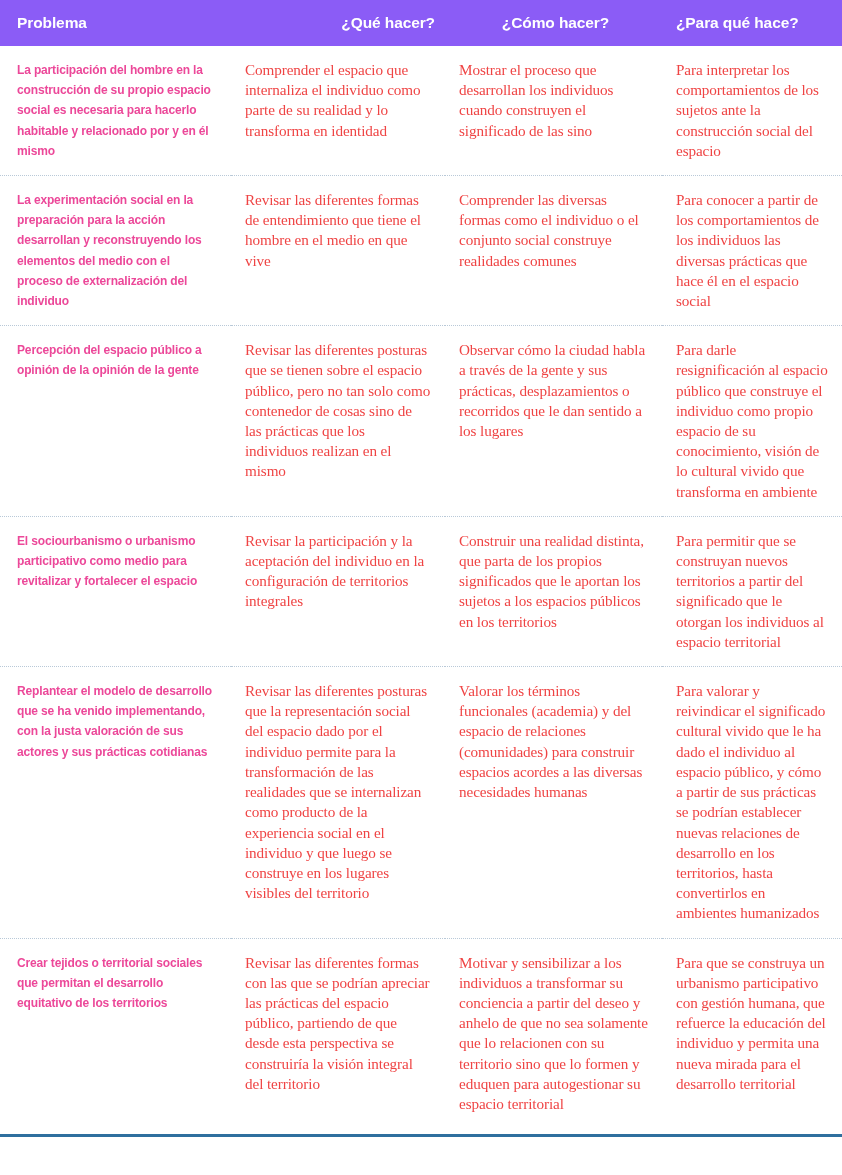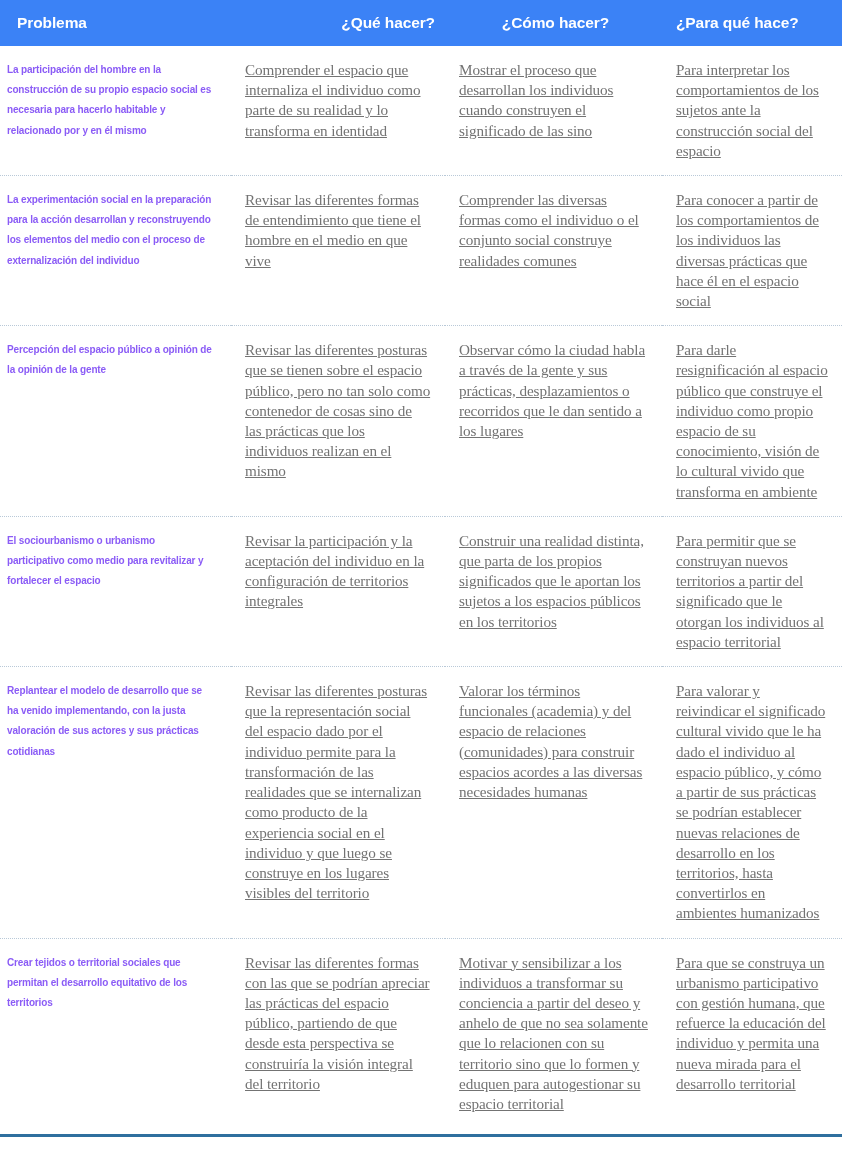--- a/index.html
+++ b/index.html
@@ -16,21 +16,21 @@
   }
 
   .matrix-table {
     width: 842px;
     border-collapse: collapse;
     table-layout: fixed;
   }
 
   
   .matrix-head-row {
-    background: #3b82f6;
+    background: #8b5cf6;
     height: 46px;
     padding-left: 43px;
   }
   .matrix-head-cell {
     color: #ffffff;
     font-family: "Liberation Sans", "DejaVu Sans", sans-serif;
     font-weight: bold;
     font-size: 15.5px;
     letter-spacing: -0.1px;
     text-align: left;
@@ -48,39 +48,38 @@
     vertical-align: top;
     border-bottom: 1px dotted #b9c9d8;
     padding-top: 14px;
     padding-bottom: 14px;
   }
   .matrix-row:last-child > td {
     border-bottom: none;
   }
 
   .cell-problem {
-    padding-left: 7px;
+    padding-left: 17px;
     padding-right: 16px;
     font-family: "Liberation Sans", "DejaVu Sans", sans-serif;
     font-weight: bold;
-    font-size: 10px;
+    font-size: 12px;
     line-height: 20.2px;
-    color: #8b5cf6;
+    color: #ec4899;
     letter-spacing: -0.15px;
   }
   .cell-body {
     padding-left: 14px;
     padding-right: 14px;
     font-family: "Liberation Serif", "DejaVu Serif", serif;
     font-weight: normal;
     font-size: 15.2px;
     line-height: 20.2px;
-    color: #737373;
+    color: #ef4444;
     letter-spacing: -0.1px;
-    text-decoration: underline;
   }
 
   .bottom-rule {
     width: 842px;
     height: 3px;
     background: #2f6f9e;
   }
   .bottom-spacer { height: 6px; }
 </style>
 </head>

